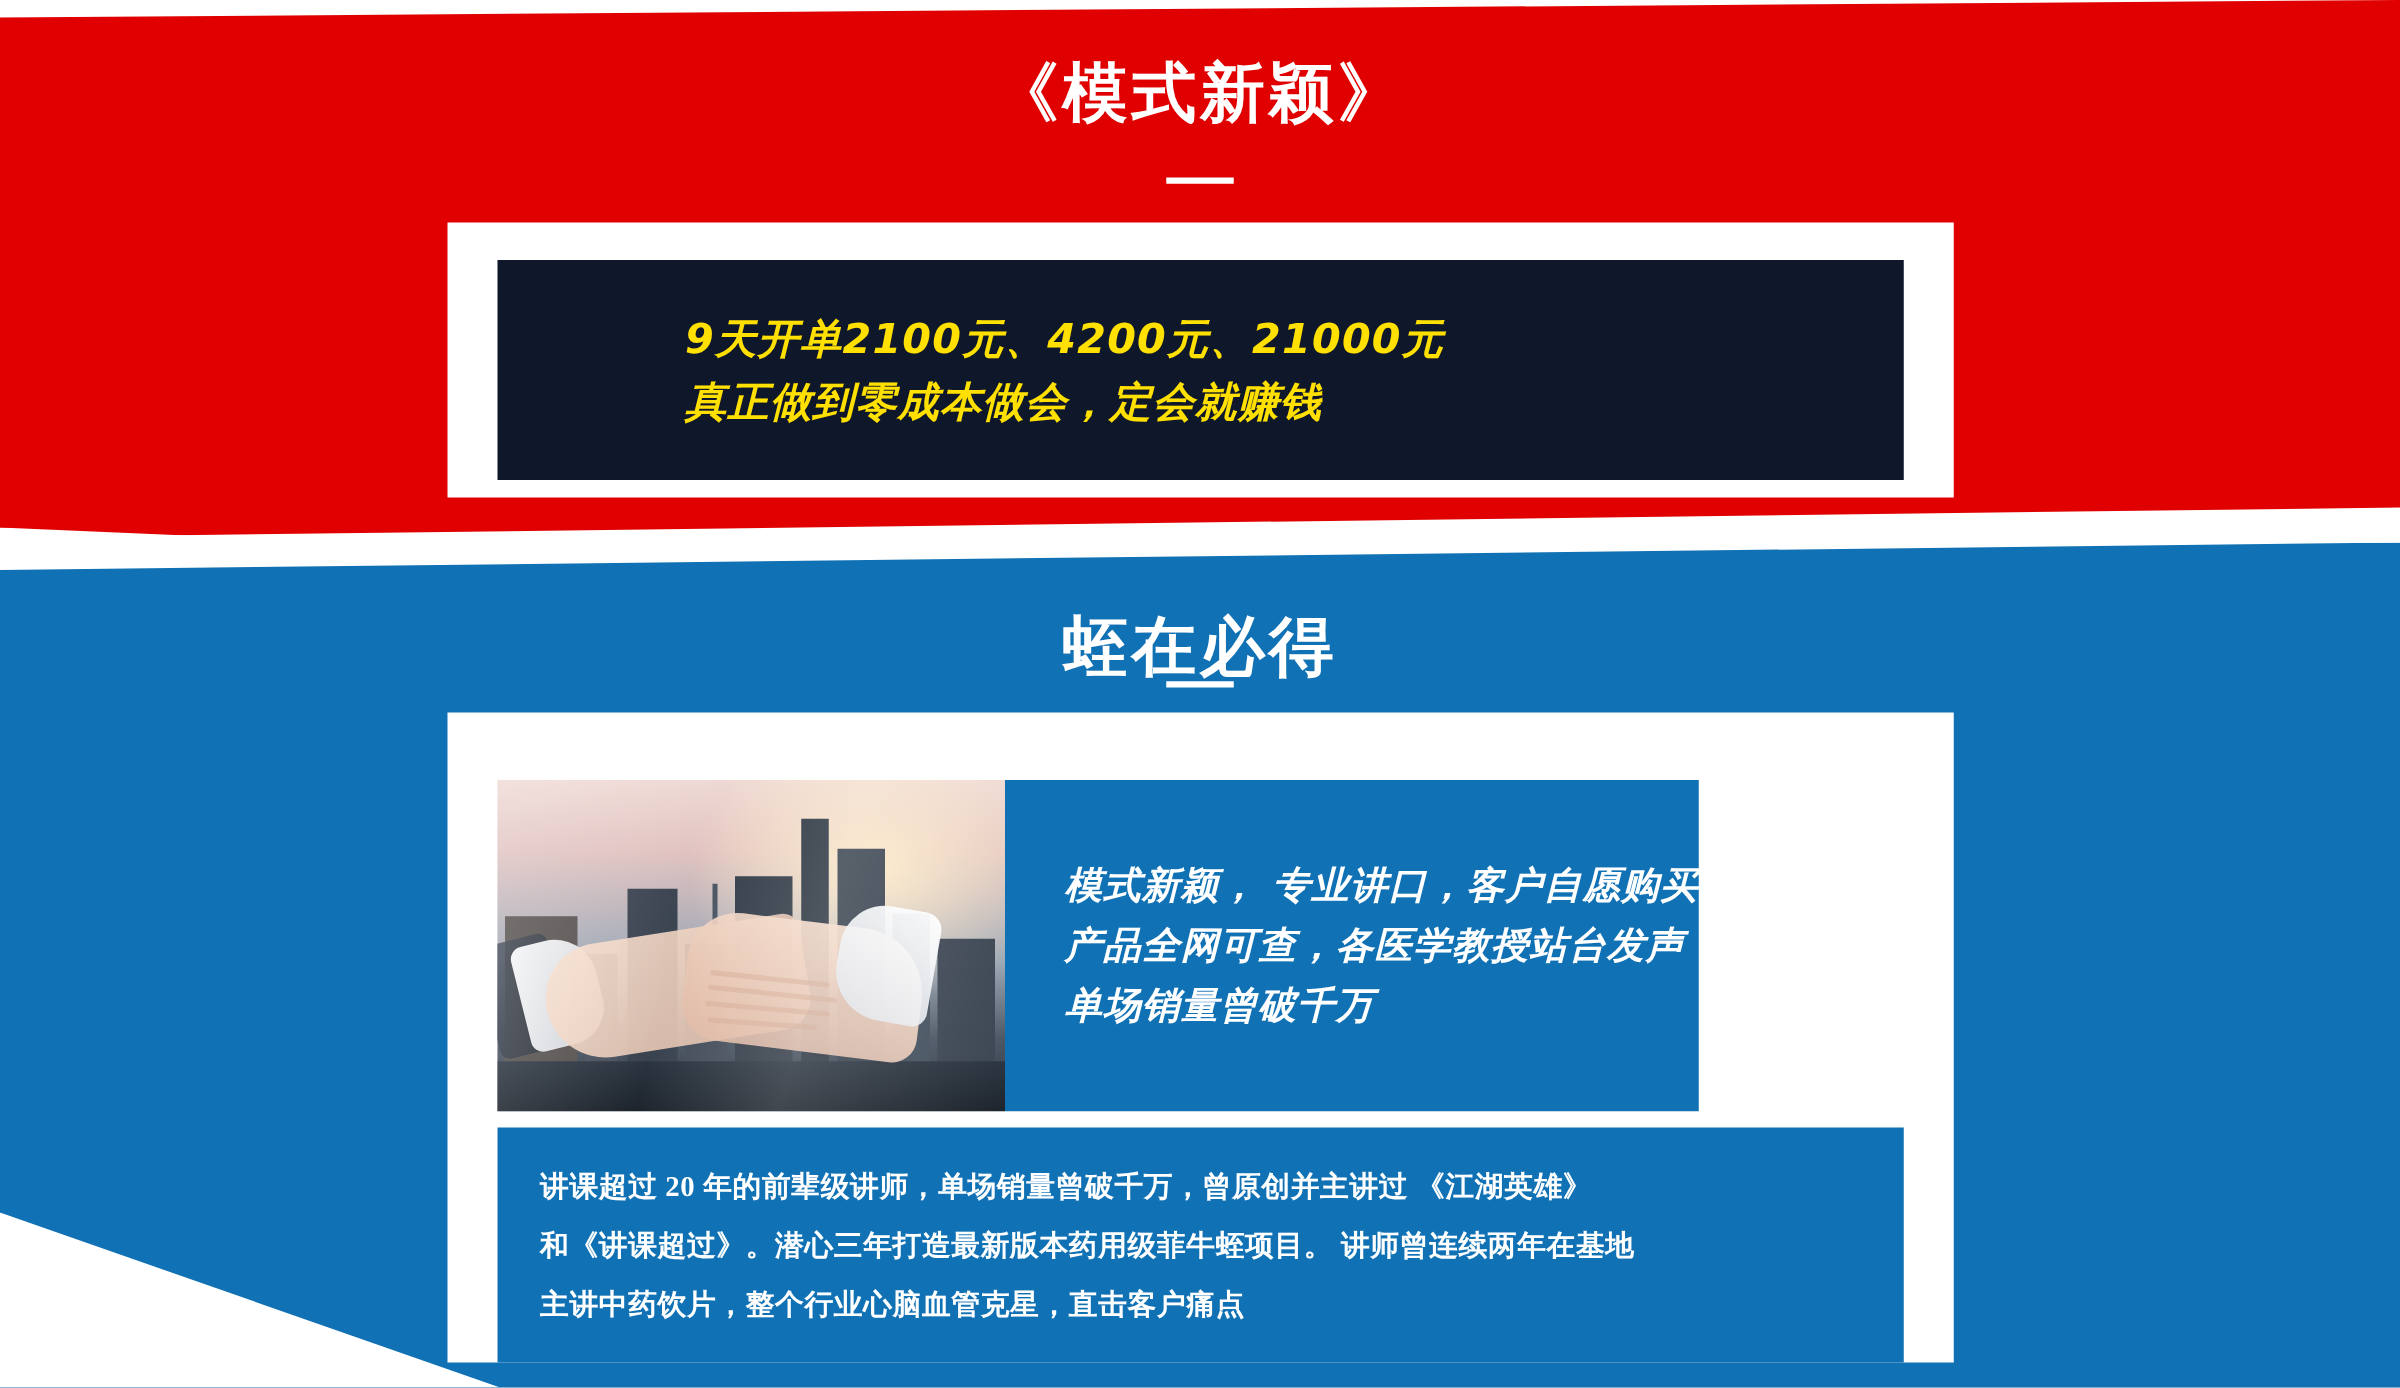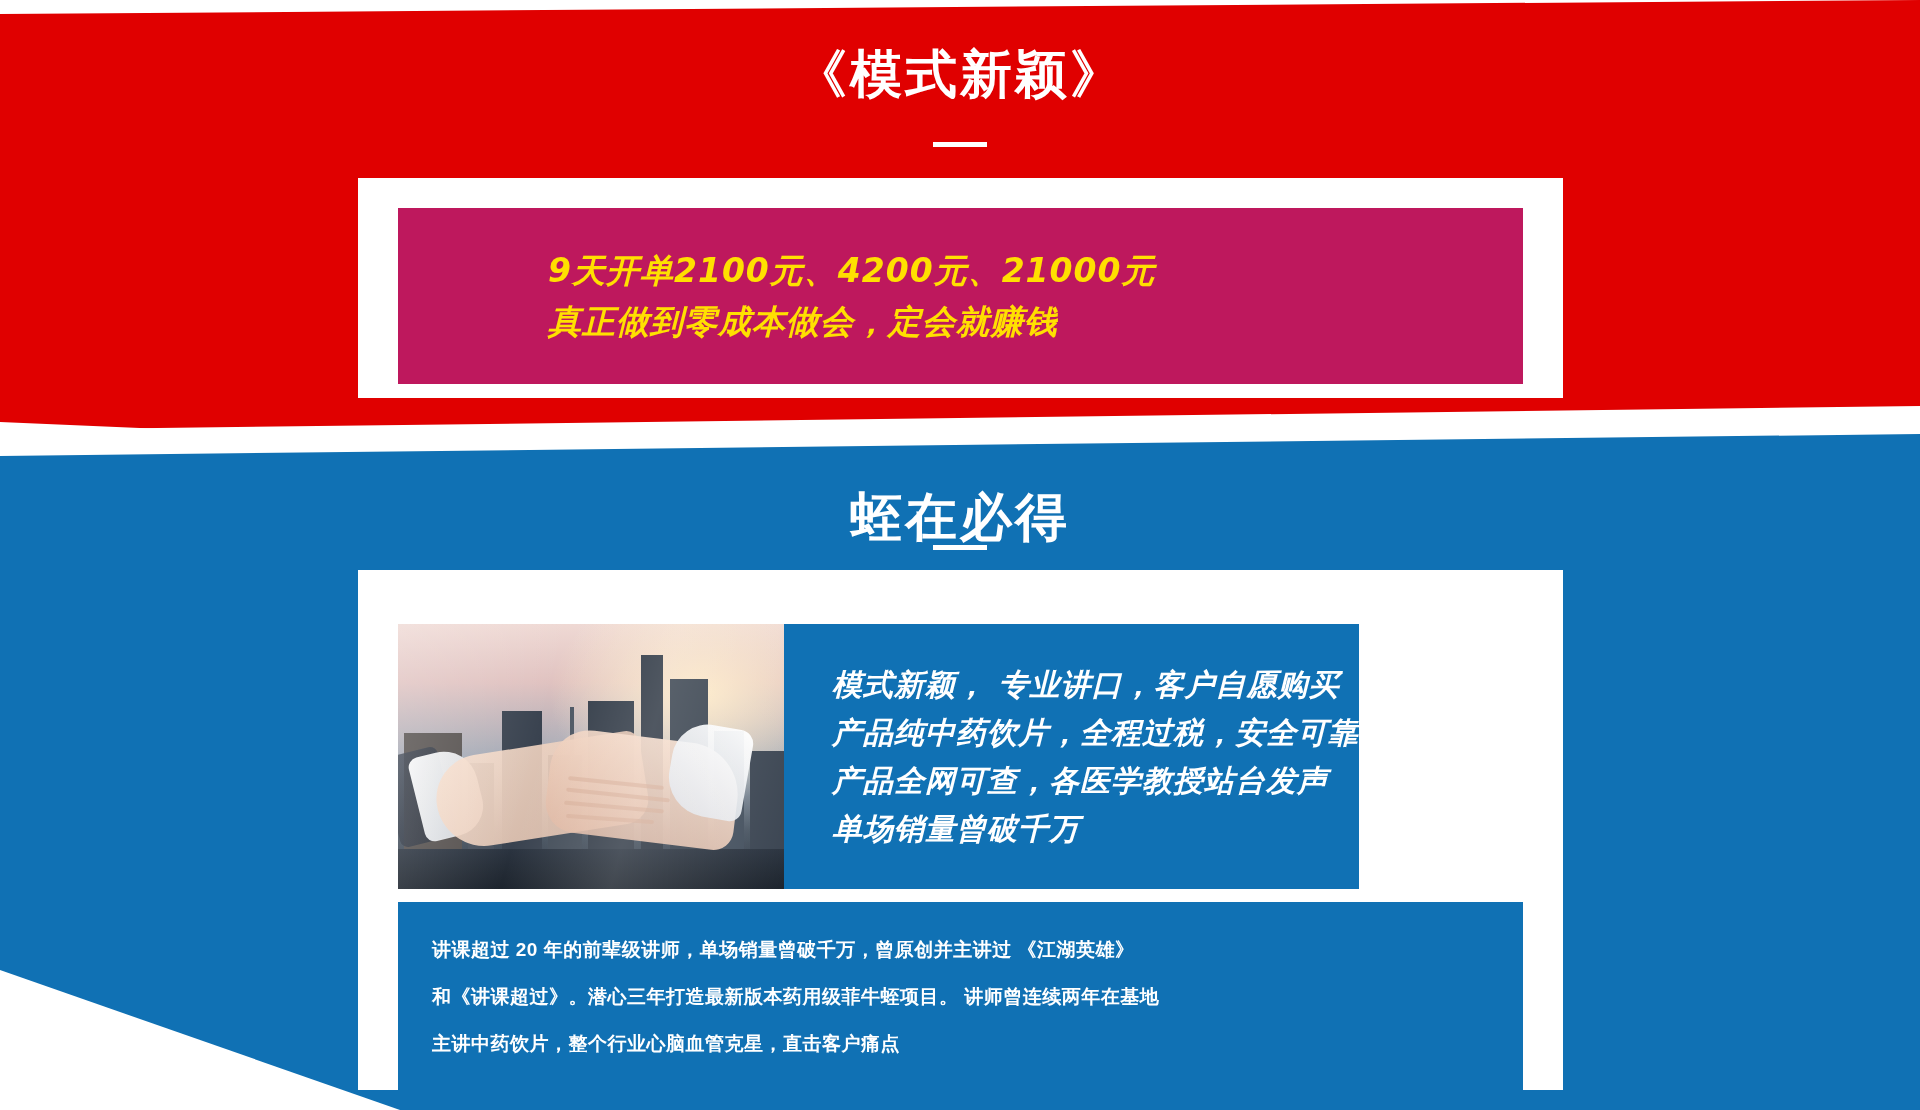--- a/index.html
+++ b/index.html
@@ -58,21 +58,21 @@
   
   .white-card{
     position:absolute;background:#ffffff;z-index:5;
   }
   #red-card{left:358px;top:178px;width:1205px;height:220px;}
   #blue-card{left:358px;top:570px;width:1205px;height:520px;}
 
   
   #yellow-panel{
     position:absolute;left:398px;top:208px;width:1125px;height:176px;
-    background:#be185d;z-index:6;
+    background:#0f172a;z-index:6;
     display:flex;flex-direction:column;justify-content:center;
     padding-left:150px;box-sizing:border-box;
   }
   #yellow-panel .line{
     color:#ffe000;font-size:33px;font-weight:bold;font-style:italic;
     line-height:51px;letter-spacing:1px;white-space:nowrap;
     font-family:"DejaVu Sans","Liberation Sans",sans-serif;
   }
 
   
@@ -153,23 +153,23 @@
   }
 
   
   #para-panel{
     position:absolute;left:398px;top:902px;width:1125px;height:188px;
     background:#1071b4;z-index:6;
     display:flex;flex-direction:column;justify-content:center;
     padding-left:34px;box-sizing:border-box;
   }
   #para-panel .line{
-    color:#ffffff;font-size:19px;font-weight:bold;
+    color:#ffffff;font-size:23px;font-weight:bold;
     line-height:47px;letter-spacing:.5px;white-space:nowrap;
-    font-family:Liberation Sans, sans-serif;
+    font-family:Liberation Serif, serif;
   }
 </style>
 </head>
 <body>
 
 <div id="red-band"></div>
 <div id="blue-band"></div>
 
 <div class="sect-title" id="red-title">《模式新颖》</div>
 <div class="title-rule" id="red-rule"></div>
@@ -206,21 +206,20 @@
     <div class="hand-right"></div>
     <div class="finger f1"></div>
     <div class="finger f2"></div>
     <div class="finger f3"></div>
     <div class="finger f4"></div>
     <div class="cuff-right"></div>
     <div class="haze"></div>
   </div>
   <div id="feature-text">
     <div class="line">模式新颖， 专业讲口，客户自愿购买</div>
-    <div class="line">产品纯中药饮片，全程过税，安全可靠</div>
     <div class="line">产品全网可查，各医学教授站台发声</div>
     <div class="line">单场销量曾破千万</div>
   </div>
 </div>
 
 <div id="para-panel">
   <div class="line">讲课超过 20 年的前辈级讲师，单场销量曾破千万，曾原创并主讲过 《江湖英雄》</div>
   <div class="line">和《讲课超过》。潜心三年打造最新版本药用级菲牛蛭项目。 讲师曾连续两年在基地</div>
   <div class="line">主讲中药饮片，整个行业心脑血管克星，直击客户痛点</div>
 </div>

